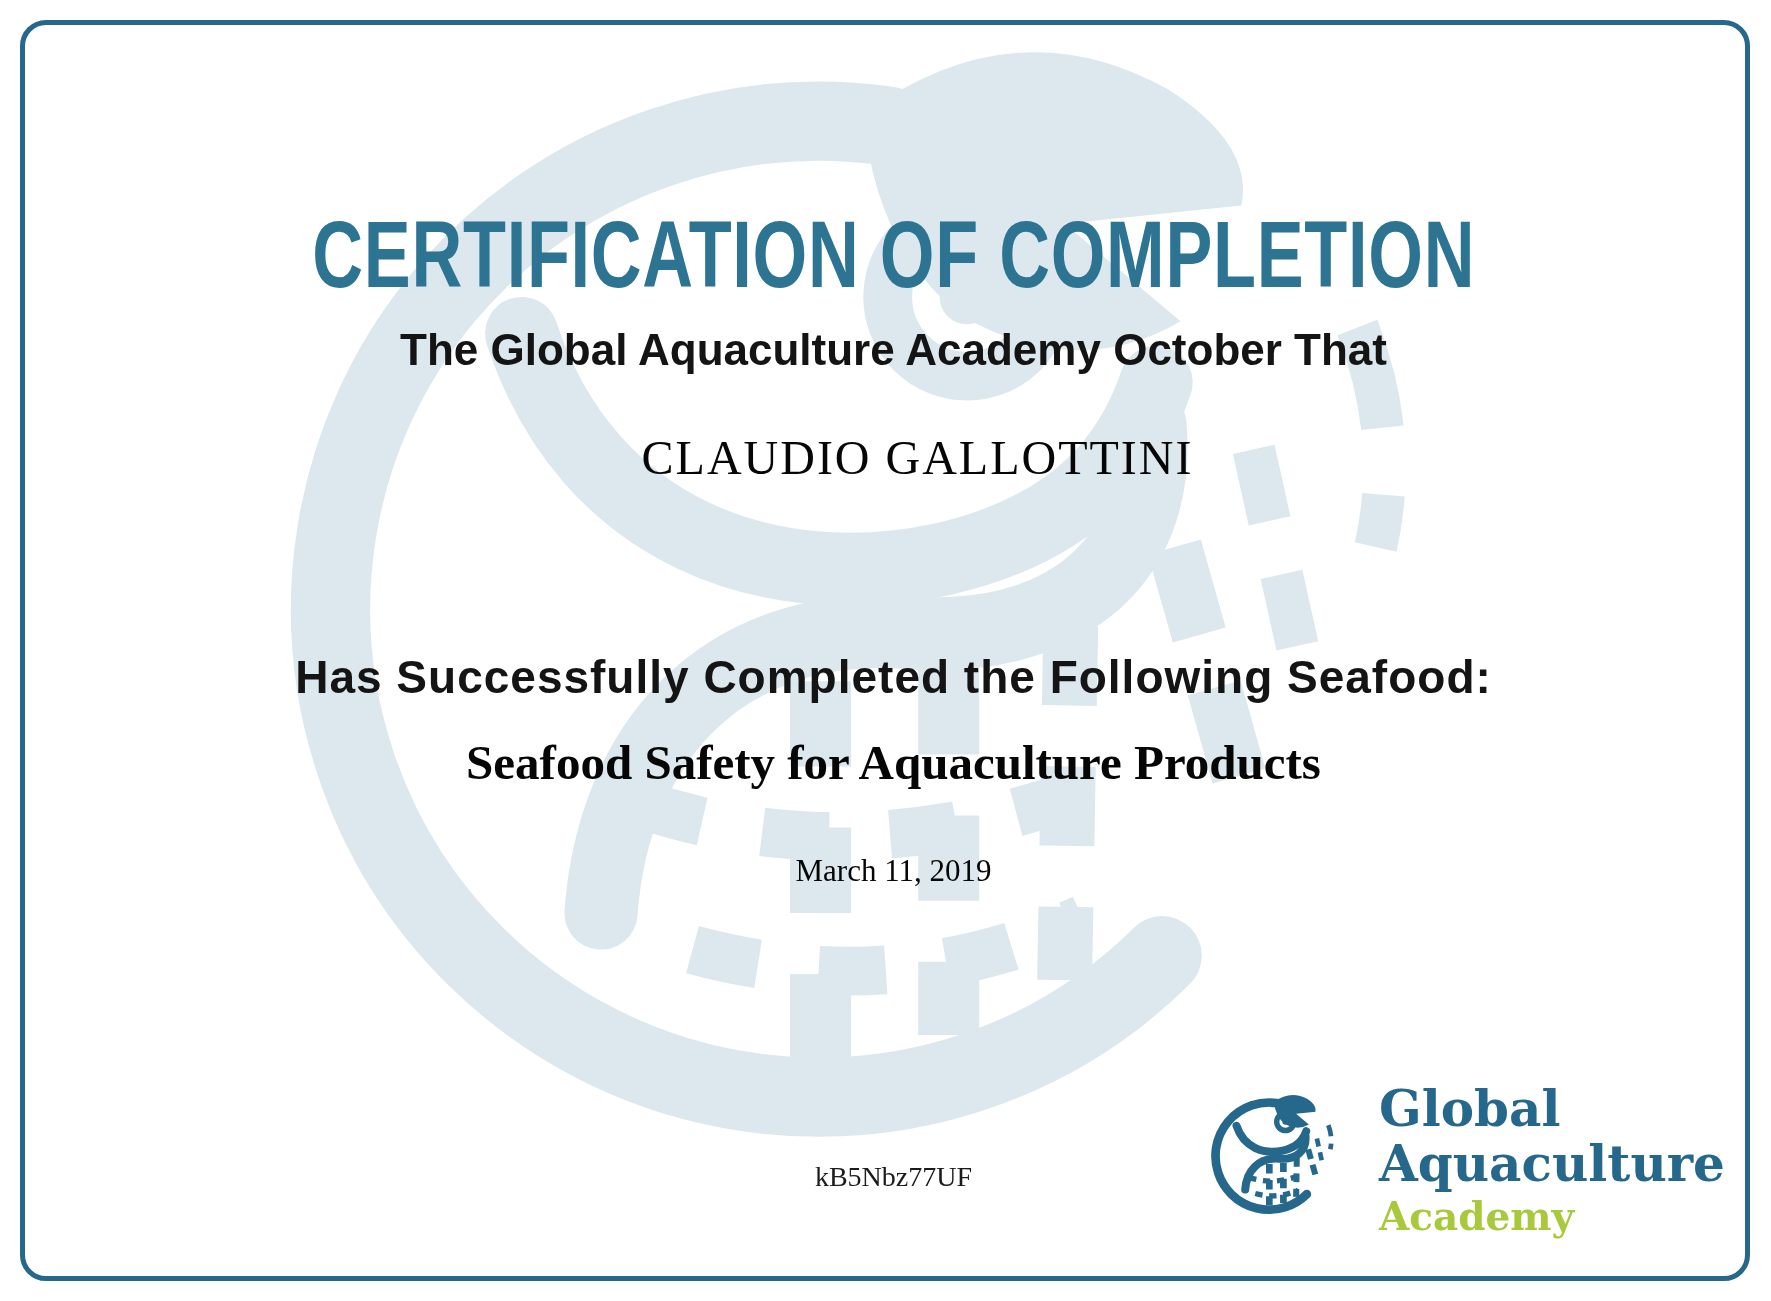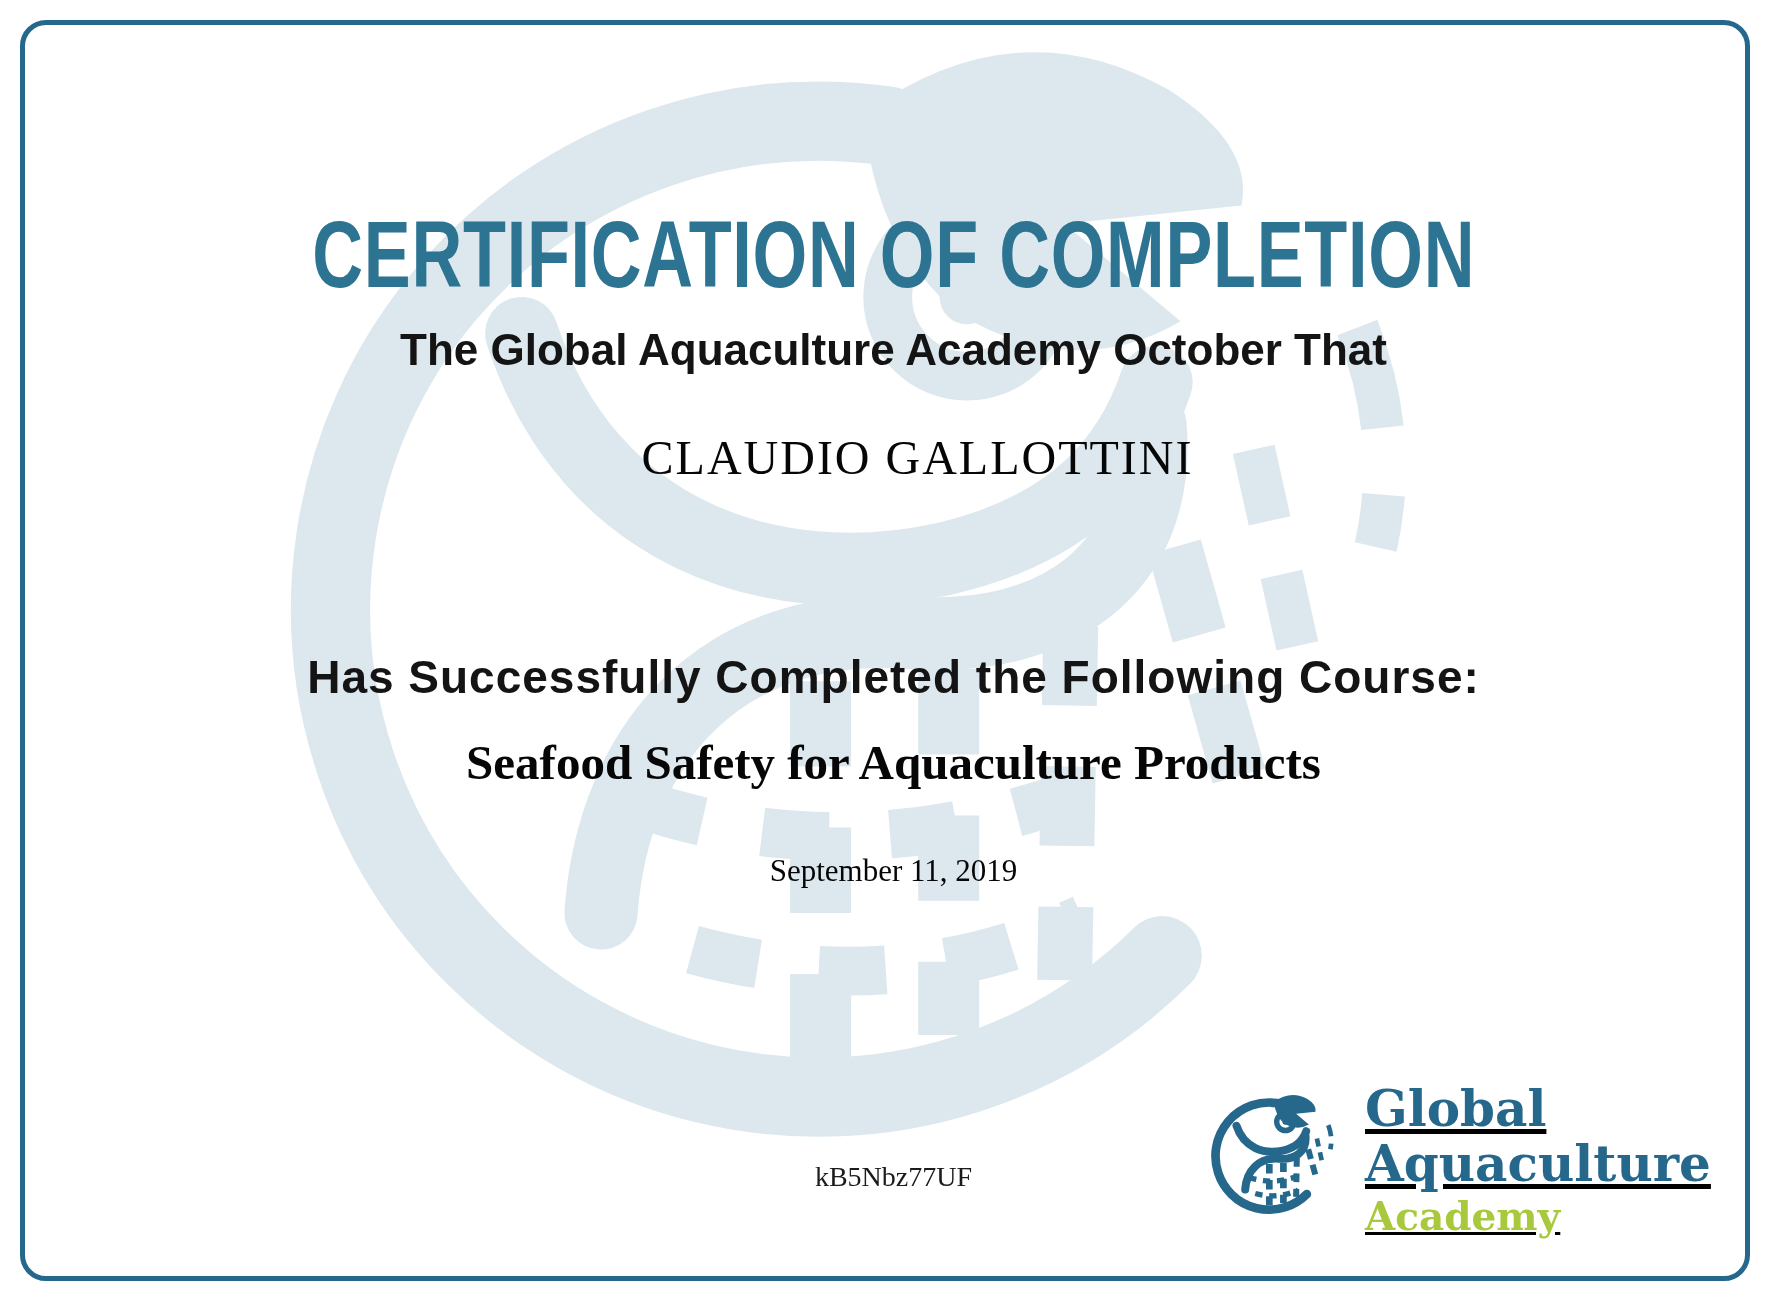--- a/index.html
+++ b/index.html
@@ -114,25 +114,24 @@
     align-items: flex-start;
     z-index: 4;
   }
   .footer-logo .mark {
     width: 134px;
     height: 134px;
     color: #26688c;
     flex: 0 0 auto;
   }
   .footer-logo .words {
-    margin-left: 26px;
+    margin-left: 40px;
     margin-top: -8px;
     font-family: "DejaVu Serif", serif;
     font-weight: bold;
-    text-decoration: underline;
   }
   .footer-logo .words .w1,
   .footer-logo .words .w2 {
     font-size: 50px;
     line-height: 55px;
     color: #26688c;
     letter-spacing: 0px;
   }
   .footer-logo .words .w3 {
     font-size: 39px;
@@ -183,25 +182,25 @@
 
   <div class="text-layer">
     <div class="line cert-title">
       <span class="squeeze">CERTIFICATION OF COMPLETION</span>
     </div>
 
     <div class="line cert-subtitle">The Global Aquaculture Academy October That</div>
 
     <div class="line cert-name">CLAUDIO GALLOTTINI</div>
 
-    <div class="line cert-completed">Has Successfully Completed the Following Course:</div>
+    <div class="line cert-completed">Has Successfully Completed the Following Seafood:</div>
 
     <div class="line cert-course">Seafood Safety for Aquaculture Products</div>
 
-    <div class="line cert-date">September 11, 2019</div>
+    <div class="line cert-date">March 11, 2019</div>
 
     <div class="line cert-code">kB5Nbz77UF</div>
   </div>
 
   <div class="footer-logo">
     <svg class="mark" viewBox="0 0 200 200">
       <use href="#gaa-mark" xlink:href="#gaa-mark"></use>
     </svg>
     <div class="words">
       <div class="w1">Global</div>

